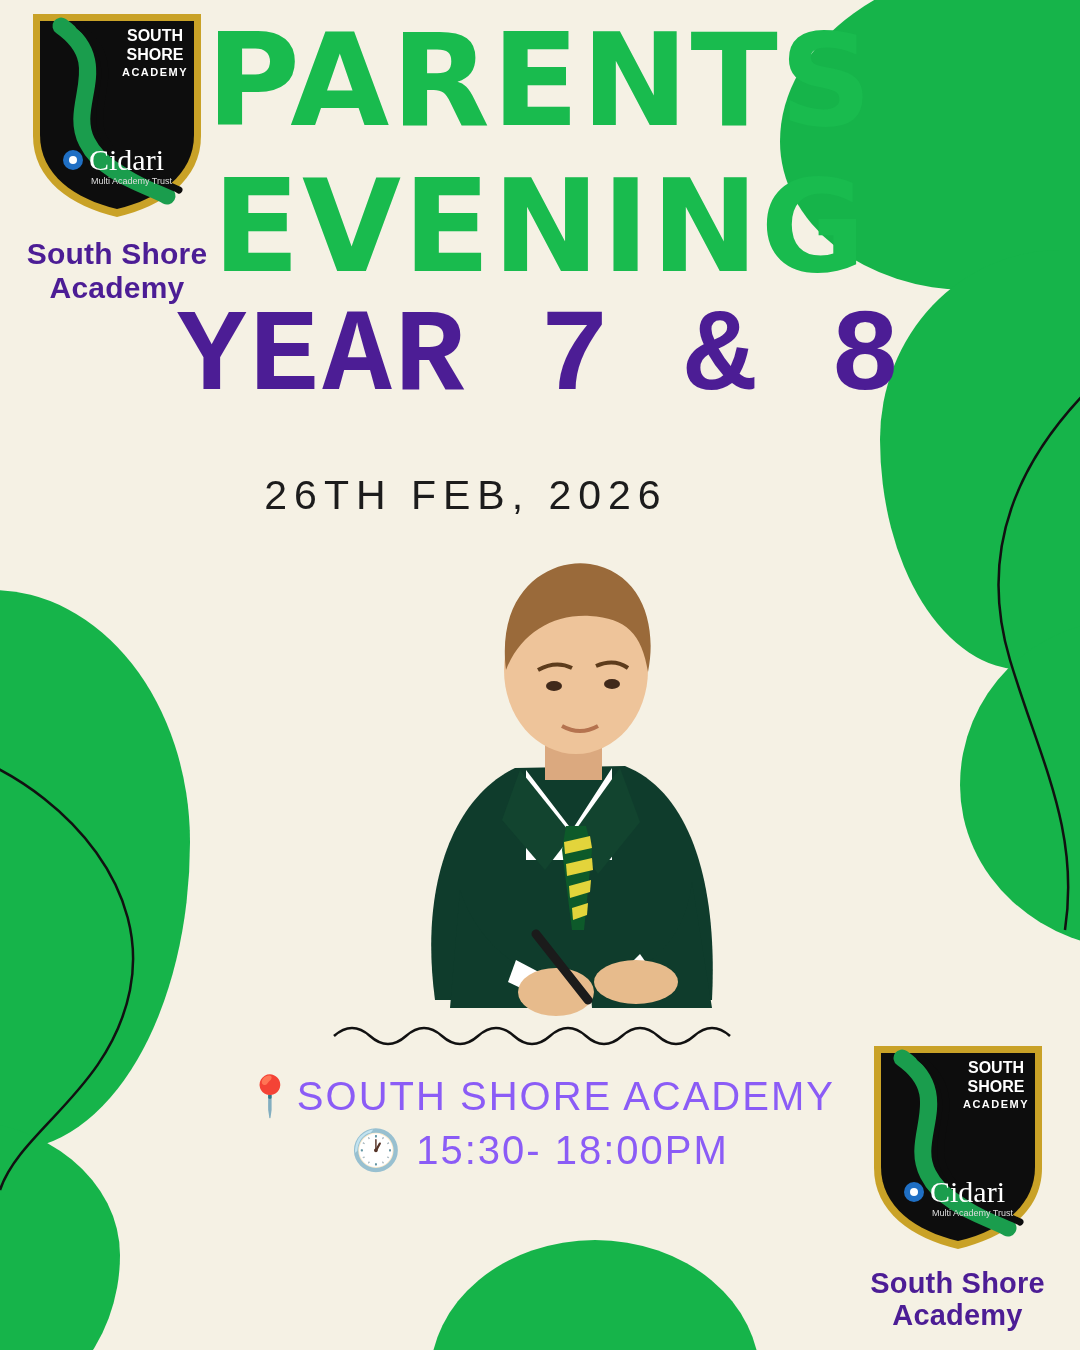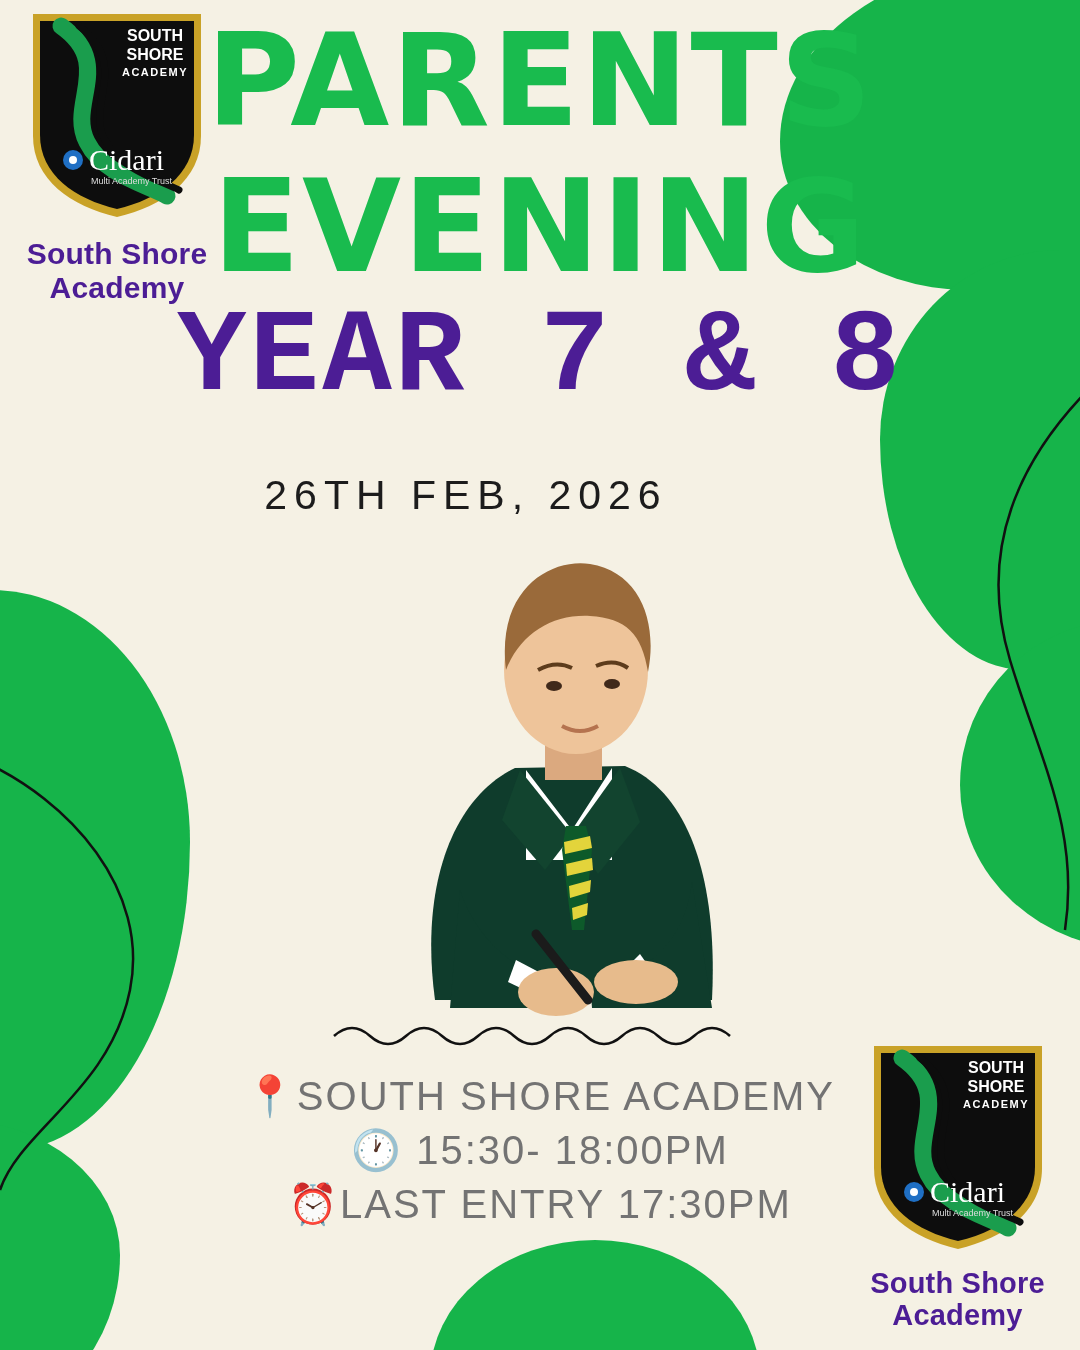--- a/index.html
+++ b/index.html
@@ -138,21 +138,21 @@
     left: 330px;
   }
 
   
   .details {
     position: absolute;
     top: 1068px;
     left: 0;
     width: 1080px;
     text-align: center;
-    color: #737373;
+    color: #8b5cf6;
     font-size: 40px;
     line-height: 1.3;
     letter-spacing: 2px;
     text-transform: uppercase;
   }
   .details div { margin: 2px 0; }
   .emoji { font-family: "DejaVu Sans", sans-serif; }
 </style>
 </head>
 <body>
@@ -246,23 +246,20 @@
   </svg>
 
   <div class="details">
     <div>
       <span class="emoji">📍</span><span>South Shore Academy</span>
     </div>
     <div>
       <span class="emoji">🕐</span>
       <span>15:30- 18:00PM</span>
     </div>
-    <div>
-      <span class="emoji">⏰</span><span>Last Entry 17:30PM</span>
-    </div>
   </div>
 
   <div class="crest-wrap crest-bottom">
     <svg width="180" height="215" viewBox="0 0 180 215">
       <path d="M6 6 H174 V128 C174 172 136 198 90 209 C44 198 6 172 6 128 Z" fill="#c9a227"></path>
       <path d="M13 13 H167 V127 C167 167 132 191 90 201 C48 191 13 167 13 127 Z" fill="#0d0d0d"></path>
       <path d="M34 18 C 88 56, 40 96, 60 134 C 76 166, 118 176, 140 188" fill="none" stroke="#1a9d4d" stroke-width="17" stroke-linecap="round"></path>
       <path d="M52 18 C 104 58, 58 96, 78 132 C 94 162, 132 172, 152 182" fill="none" stroke="#0d0d0d" stroke-width="7" stroke-linecap="round"></path>
       <text x="128" y="33" fill="#ffffff" font-size="16" font-weight="bold" text-anchor="middle" font-family="Liberation Sans, sans-serif">SOUTH</text>
       <text x="128" y="52" fill="#ffffff" font-size="16" font-weight="bold" text-anchor="middle" font-family="Liberation Sans, sans-serif">SHORE</text>

